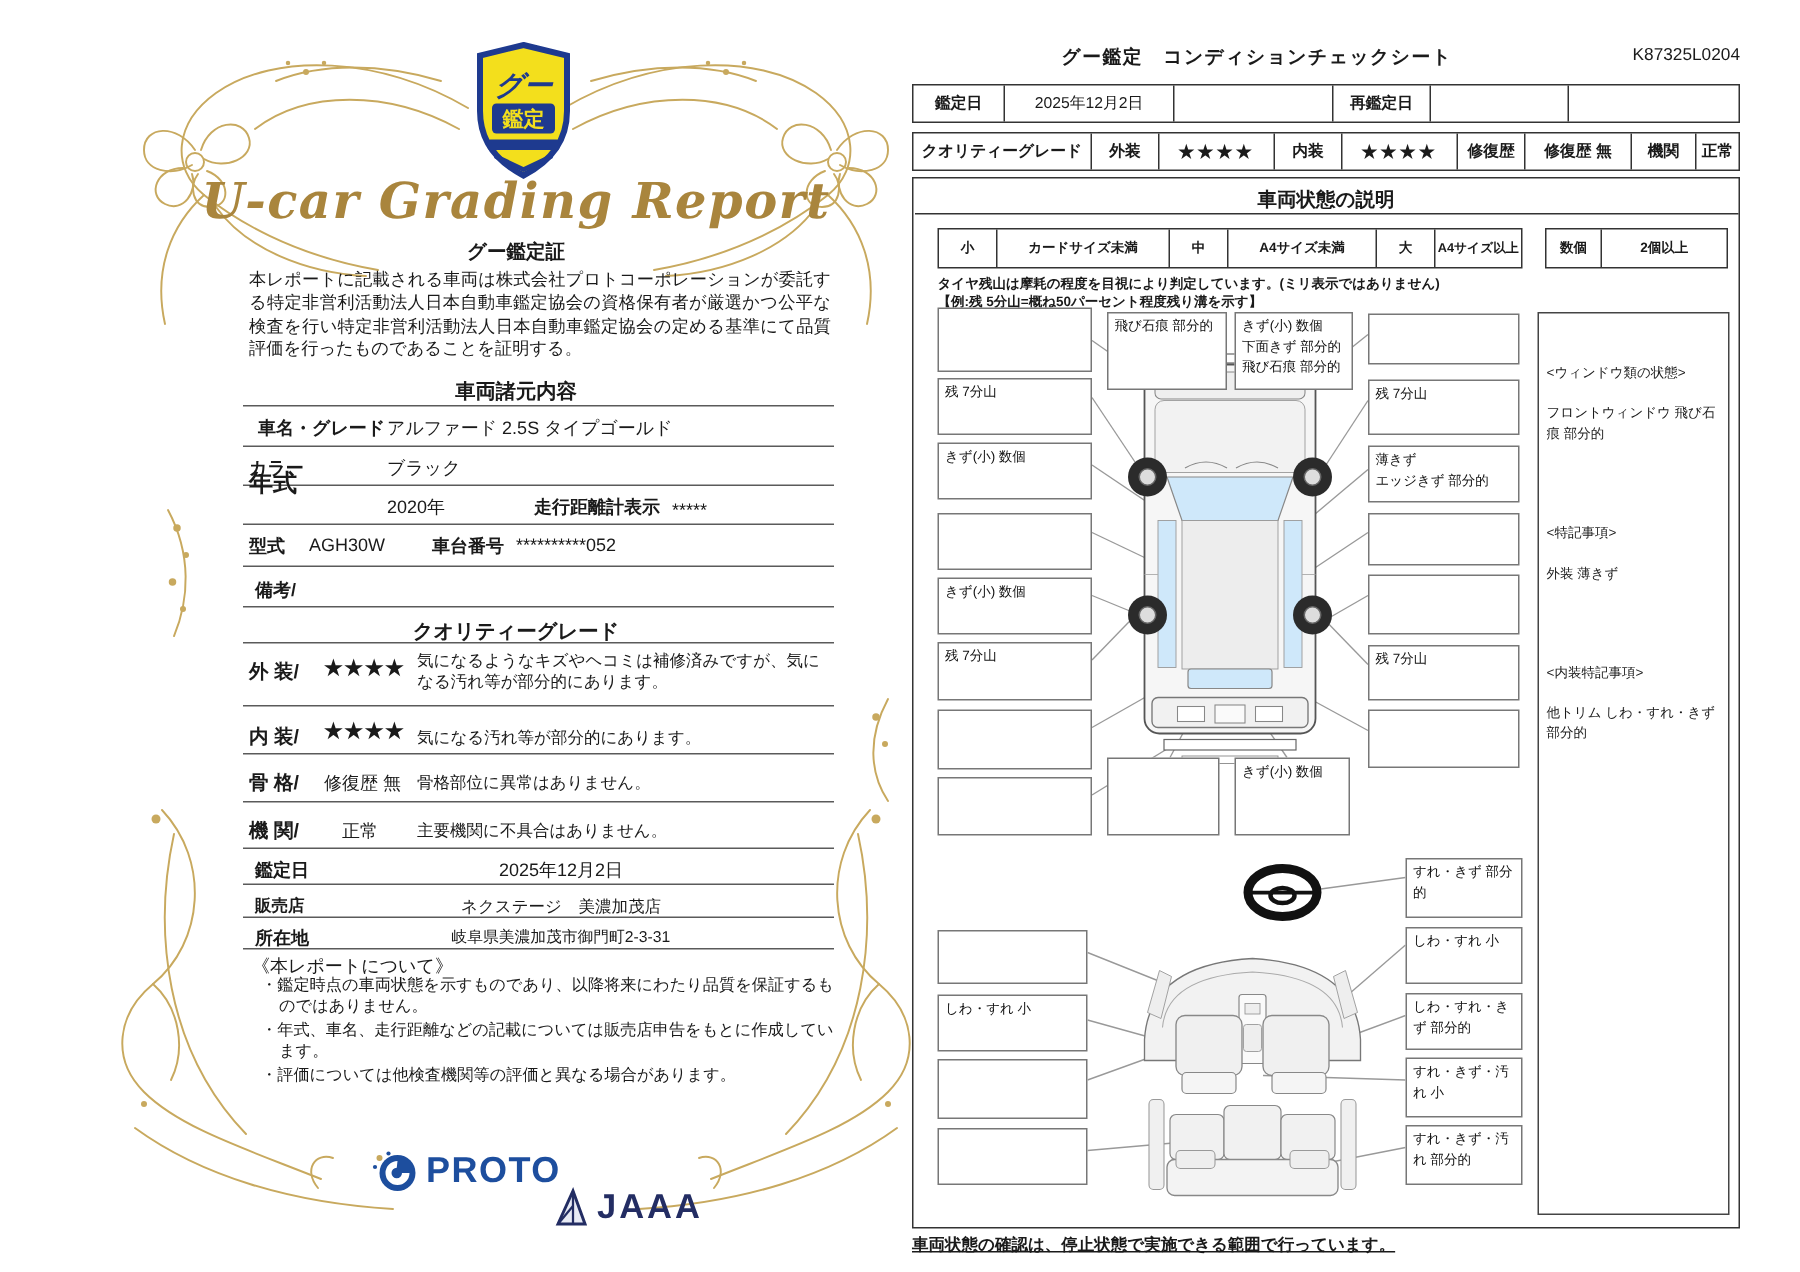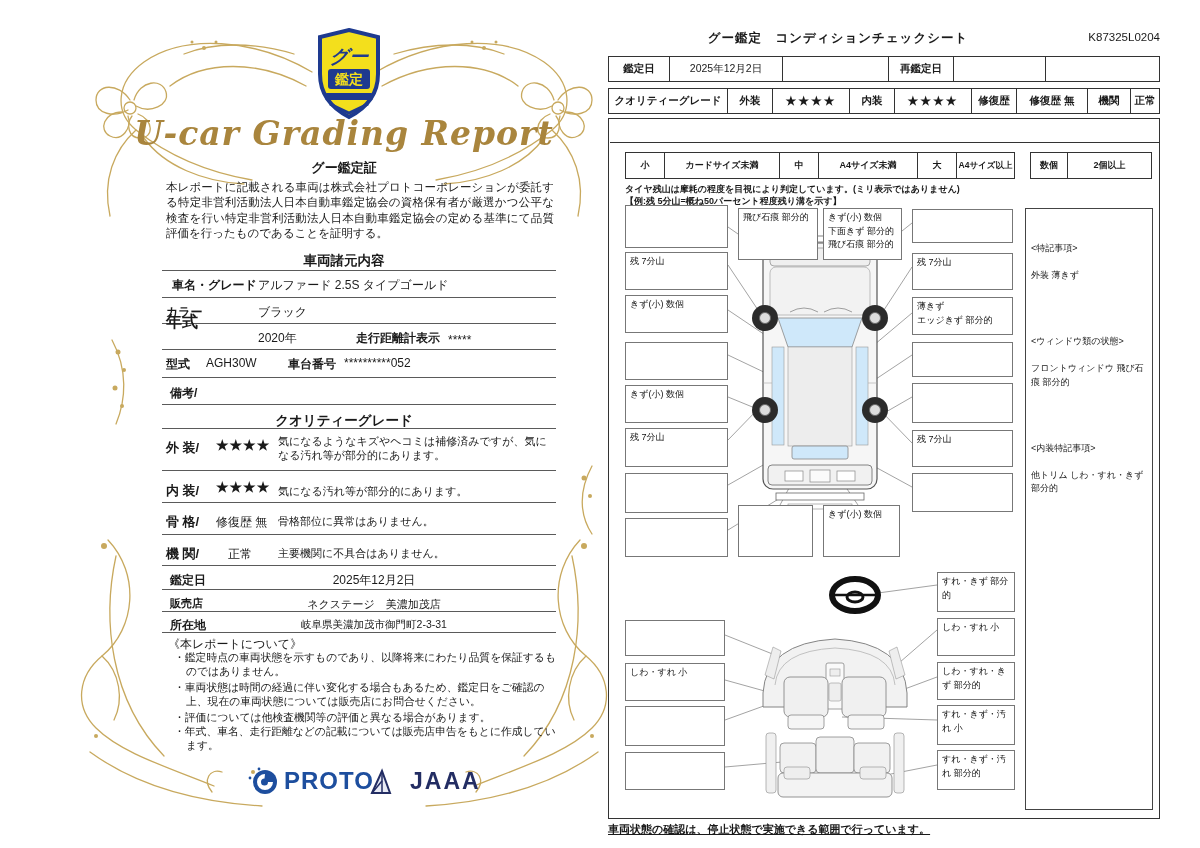--- a/index.html
+++ b/index.html
@@ -136,36 +136,35 @@
     <span class="abs b" style="left:126px;top:596px;font-size:11px;z-index:2;">販売店</span>
     <div class="abs ctr" style="left:220px;top:597px;width:220px;font-size:11px;z-index:2;">ネクステージ　美濃加茂店</div>
     <div class="hr" style="top:611px;"></div>
     <span class="abs b" style="left:126px;top:617px;font-size:12px;z-index:2;">所在地</span>
     <div class="abs ctr" style="left:220px;top:618px;width:220px;font-size:10.5px;z-index:2;">岐阜県美濃加茂市御門町2-3-31</div>
     <div class="hr" style="top:632px;"></div>
 
     <div class="abs ser" style="left:124px;top:636px;font-size:12px;z-index:2;">《本レポートについて》</div>
     <div class="abs" style="left:130px;top:650px;width:392px;z-index:2;">
       <div class="ser" style="font-size:10.8px;line-height:1.3;padding-left:12px;text-indent:-12px;margin-bottom:2px;">・鑑定時点の車両状態を示すものであり、以降将来にわたり品質を保証するものではありません。</div>
-      <div class="ser" style="font-size:10.8px;line-height:1.3;padding-left:12px;text-indent:-12px;margin-bottom:2px;">・車両状態は時間の経過に伴い変化する場合もあるため、鑑定日をご確認の上、現在の車両状態については販売店にお問合せください。</div>
+      <div class="ser" style="font-size:10.8px;line-height:1.3;padding-left:12px;text-indent:-12px;margin-bottom:2px;">・年式、車名、走行距離などの記載については販売店申告をもとに作成しています。</div>
       <div class="ser" style="font-size:10.8px;line-height:1.3;padding-left:12px;text-indent:-12px;">・評価については他検査機関等の評価と異なる場合があります。</div>
-      <div class="ser" style="font-size:10.8px;line-height:1.3;padding-left:12px;text-indent:-12px;margin-bottom:2px;">・年式、車名、走行距離などの記載については販売店申告をもとに作成しています。</div>
     </div>
 
     <div class="abs" style="left:203px;top:766px;display:flex;align-items:center;gap:5px;z-index:2;">
       <svg width="32" height="30" viewBox="0 0 32 30">
         <circle class="dot" cx="6" cy="6" r="2" fill="#1d4e9e"></circle>
         <circle cx="12" cy="3" r="1.4" fill="#1d4e9e"></circle>
         <circle cx="3" cy="12" r="1.4" fill="#1d4e9e"></circle>
         <circle cx="18" cy="16" r="12" fill="#1d4e9e"></circle>
         <path d="M18,8 a8,8 0 1,0 8,8 l-5,0 a3.5,3.5 0 1,1 -3.5,-3.5 Z" fill="#fff"></path>
       </svg>
       <span style="font-size:24px;font-weight:800;color:#1d4e9e;letter-spacing:1px;">PROTO</span>
     </div>
-    <div class="abs" style="left:325px;top:768px;display:flex;align-items:center;gap:17px;z-index:2;text-align:center;">
+    <div class="abs" style="left:325px;top:791px;display:flex;align-items:center;gap:5px;z-index:2;text-align:center;">
       <svg width="24" height="27" viewBox="0 0 24 27">
         <polygon points="3,25 13,3 21,25" fill="#e8ebf5" stroke="#232d63" stroke-width="2"></polygon>
         <line x1="13" y1="3" x2="13" y2="25" stroke="#232d63" stroke-width="1.5"></line>
         <line x1="3" y1="25" x2="13" y2="13" stroke="#232d63" stroke-width="1.5"></line>
       </svg>
       <span style="font-size:23px;font-weight:800;color:#232d63;letter-spacing:2px;">JAAA</span>
     </div>
   </div>
 
   <div class="abs" style="left:0;top:0;width:1200px;height:848px;padding-left:20px;">
@@ -218,20 +217,21 @@
         </div>
       <div class="t-cell" style="width:42px;">
           <span>機関</span>
         </div>
       <div class="t-cell last">
           <span>正常</span>
         </div>
     </div>
 
     <div class="bigbox" style="left:608px;top:118px;width:552px;height:701px;background:#fff;"></div>
+    <div class="abs ctr b" style="left:608px;top:124px;width:552px;font-size:13px;z-index:2;">車両状態の説明</div>
     <div class="abs" style="left:609.5px;top:142px;width:549px;border-top:1.5px solid #333;z-index:2;"></div>
 
     <div class="rtable" style="left:625px;top:152px;width:390px;height:27px;z-index:2;">
       <div class="t-cell" style="width:38px;font-size:9px;">
           <span>小</span>
         </div>
       <div class="t-cell" style="width:114px;font-size:9px;">
           <span>カードサイズ未満</span>
         </div>
       <div class="t-cell" style="width:38px;font-size:9px;">
@@ -375,26 +375,26 @@
     <div class="lbox" style="left:738px;top:208px;width:80px;height:52px;">飛び石痕 部分的</div>
     <div class="lbox" style="left:823px;top:208px;width:79px;height:52px;">きず(小) 数個
 下面きず 部分的
 飛び石痕 部分的</div>
 
     <div class="lbox" style="left:738px;top:505px;width:75px;height:52px;"></div>
     <div class="lbox" style="left:823px;top:505px;width:77px;height:52px;">きず(小) 数個</div>
 
     <div class="notes" style="left:1025px;top:208px;width:128px;height:602px;">
       <div class="note-sec">
+        <div>&lt;ウィンドウ類の状態&gt;</div>
+        <div>フロントウィンドウ 飛び石痕 部分的</div>
+      </div>
+      <div class="note-sec">
         <div>&lt;特記事項&gt;</div>
         <div>外装 薄きず</div>
-      </div>
-      <div class="note-sec">
-        <div>&lt;ウィンドウ類の状態&gt;</div>
-        <div>フロントウィンドウ 飛び石痕 部分的</div>
       </div>
       <div class="note-sec">
         <div>&lt;内装特記事項&gt;</div>
         <div>他トリム しわ・すれ・きず 部分的</div>
       </div>
     </div>
 
     <div class="lbox" style="left:625px;top:620px;width:100px;height:36px;"></div>
     <div class="lbox" style="left:625px;top:663px;width:100px;height:38px;">しわ・すれ 小</div>
     <div class="lbox" style="left:625px;top:706px;width:100px;height:40px;"></div>

